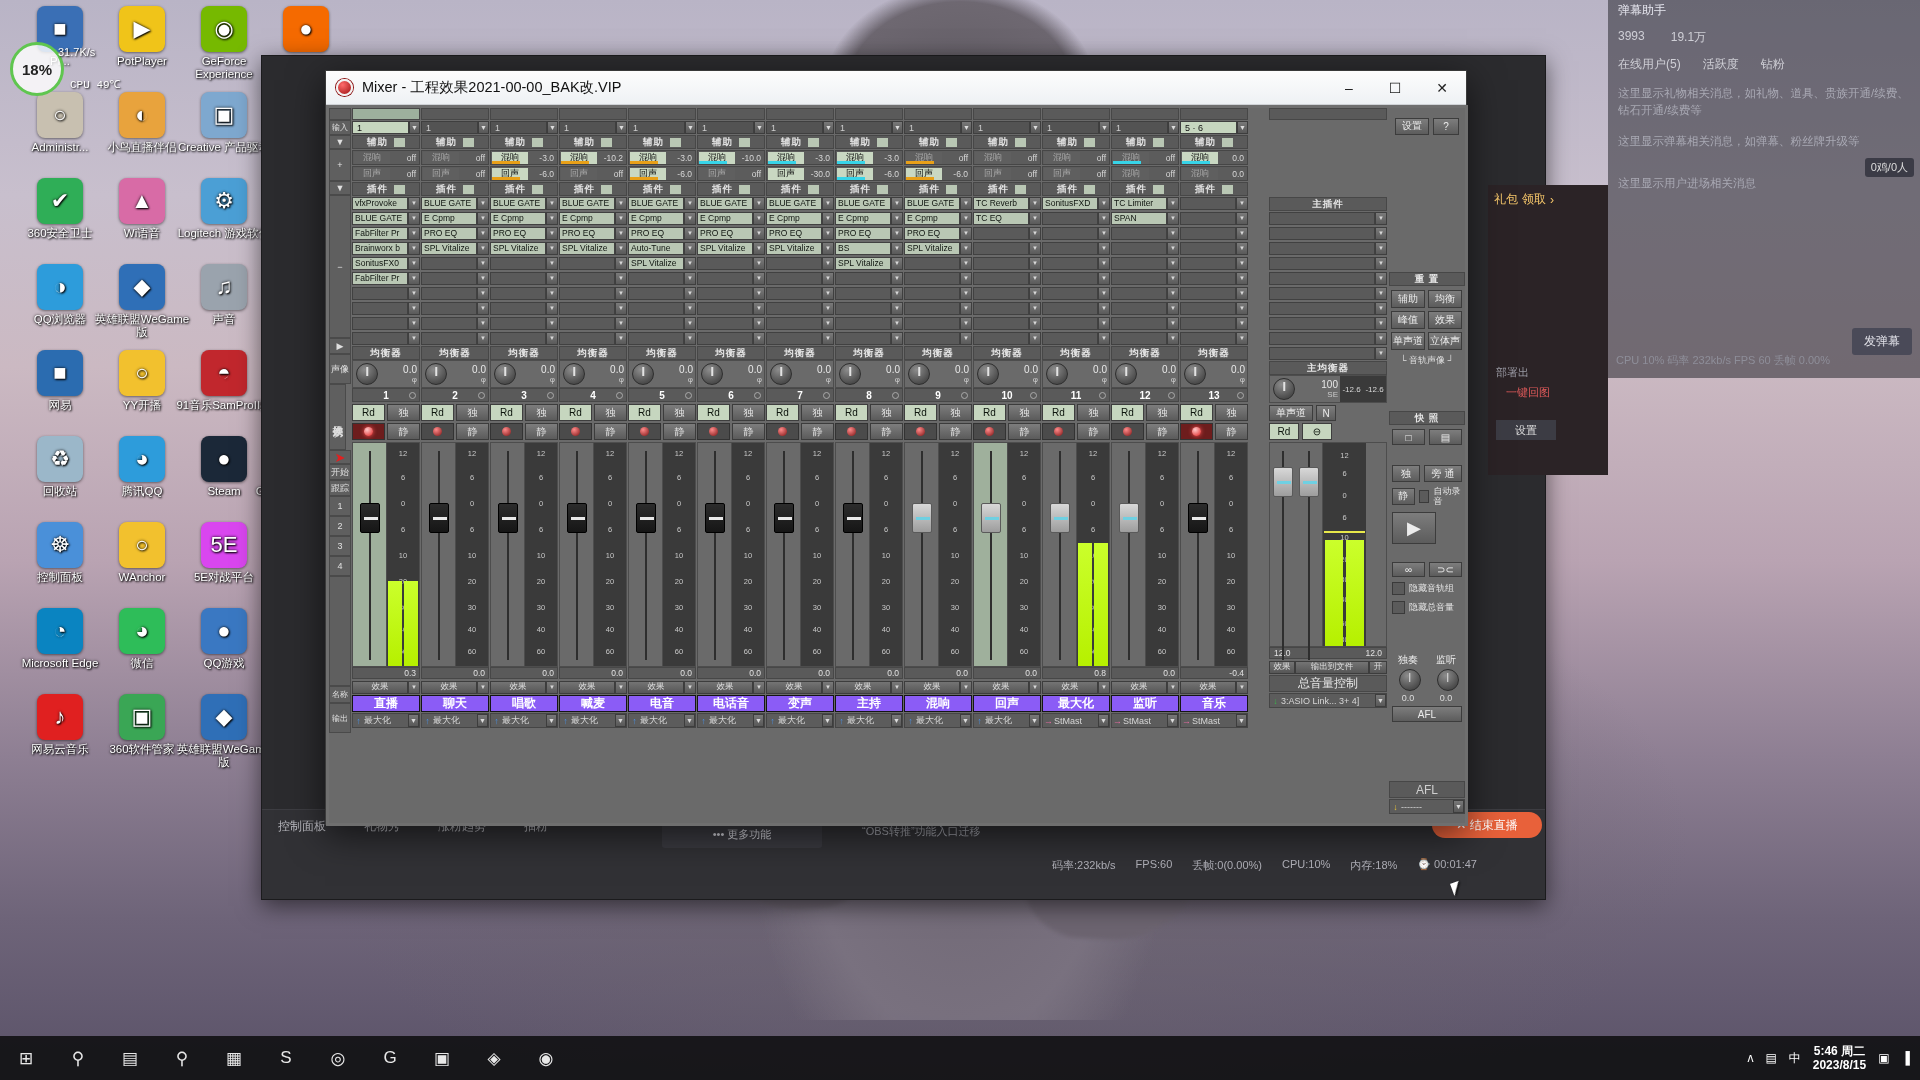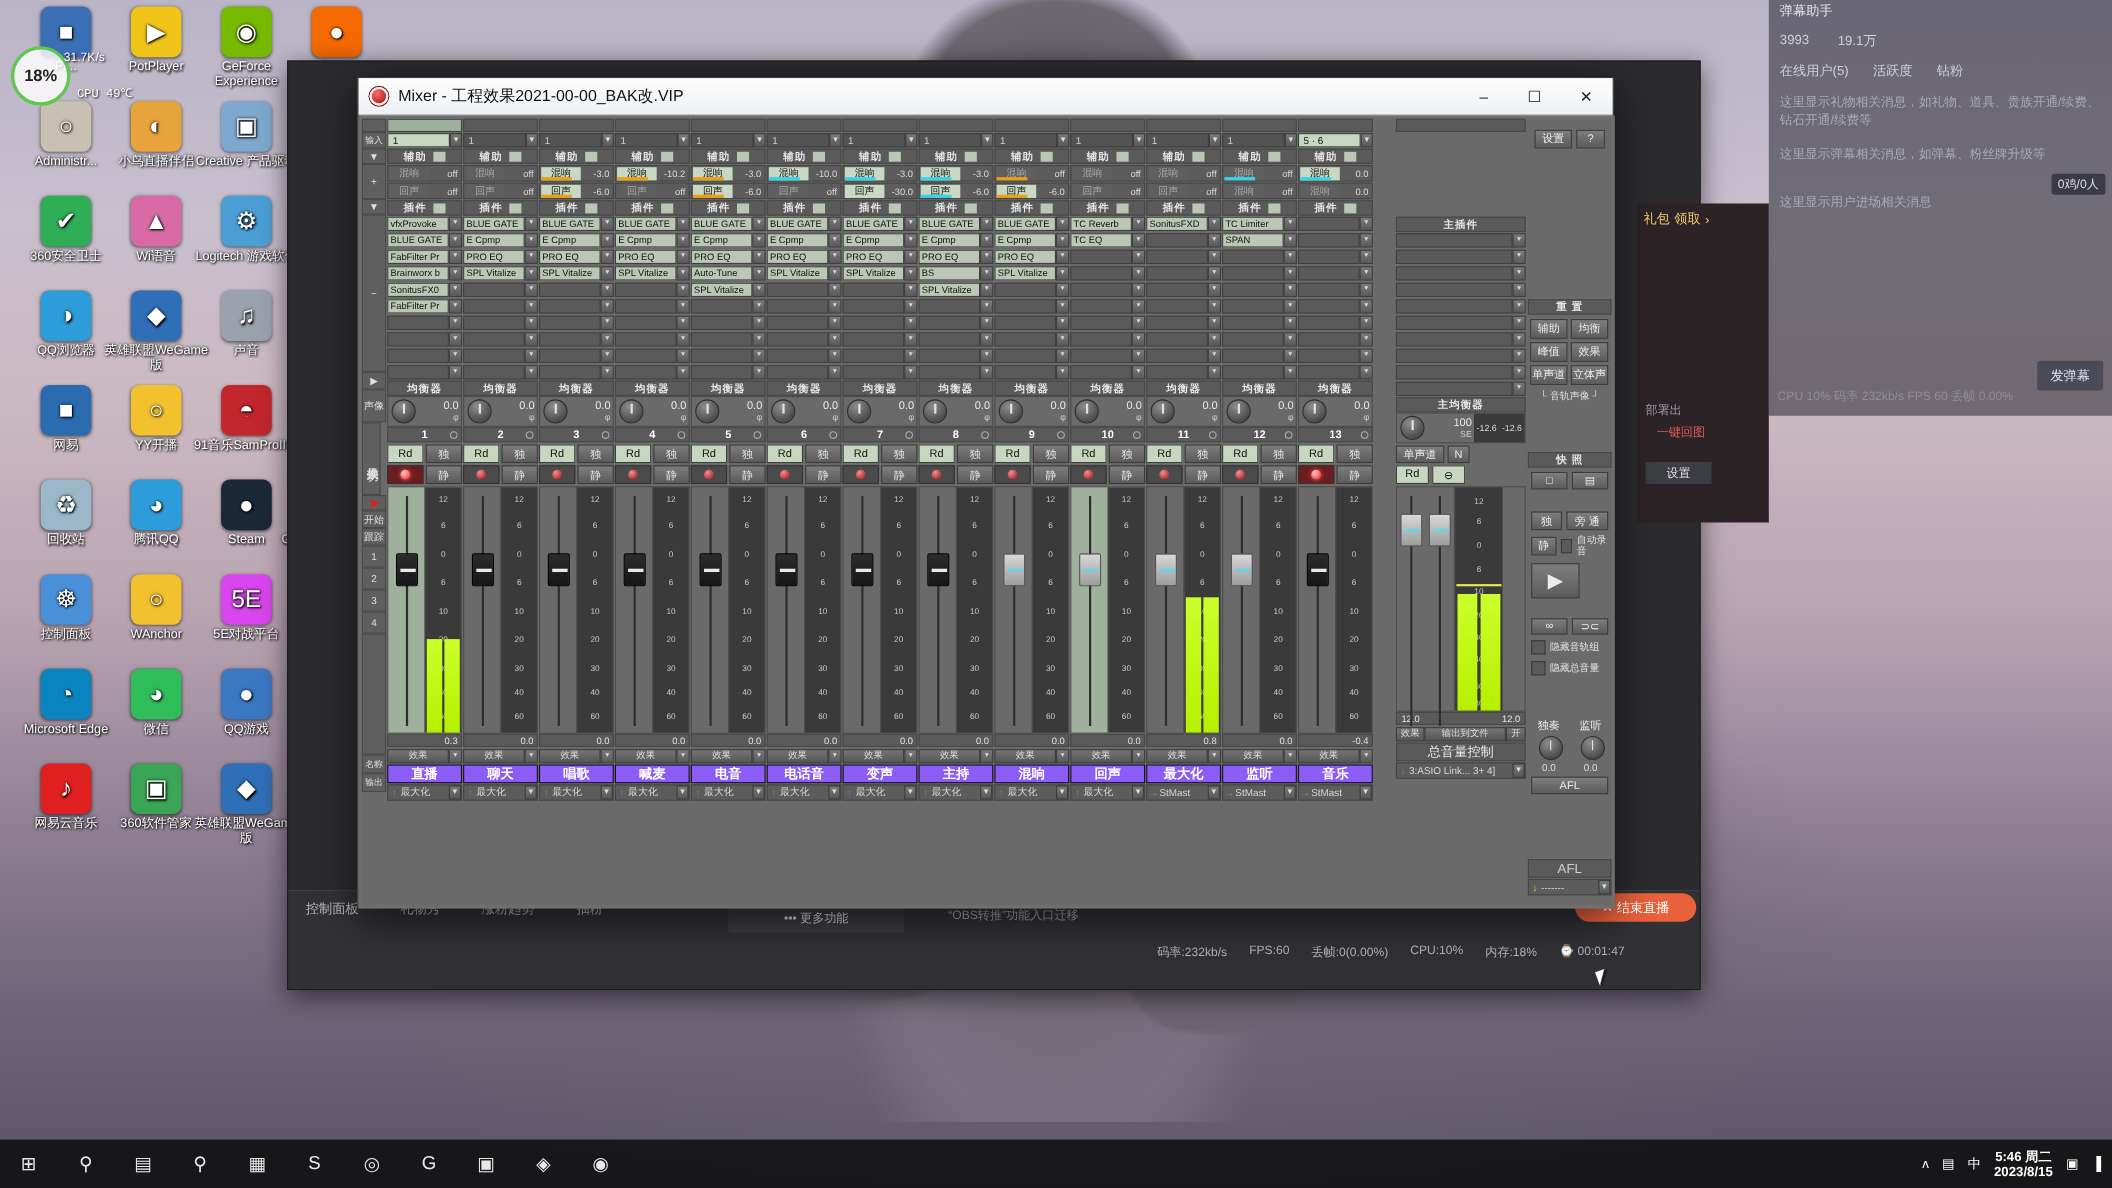--- a/index.html
+++ b/index.html
@@ -381,21 +381,21 @@
         <div class="lcell vtext" style="height:66px;font-size:11px;">效果切换</div>
         <div class="lcell" style="height:14px;color:#e02020;font-size:13px;">➤</div>
         <div class="lcell" style="height:16px;font-size:9px;">开始</div>
         <div class="lcell" style="height:16px;font-size:9px;">跟踪</div>
         <div class="lcell" style="height:20px;">1</div>
         <div class="lcell" style="height:20px;">2</div>
         <div class="lcell" style="height:20px;">3</div>
         <div class="lcell" style="height:20px;">4</div>
         <div class="lcell" style="flex:1;min-height:110px;"></div>
         <div class="lcell" style="height:17px;font-size:8px;">名称</div>
-        <div class="lcell" style="height:17px;font-size:8px;">输出</div>
+        <div class="lcell" style="height:30px;font-size:8px;">输出</div>
       </div>
 
       <div id="strips" style="position:absolute;left:23px;top:0;display:flex;">
           <div class="strip">
             <div class="hdrbar sel"></div>
             <div class="inrow">
               <div class="inbox act">1</div>
               <div class="cvr">▼</div>
             </div>
             <div class="sechead">辅助<span style="width:11px;height:9px;background:#b9c7b4;margin-left:6px;display:inline-block;"></span></div>

